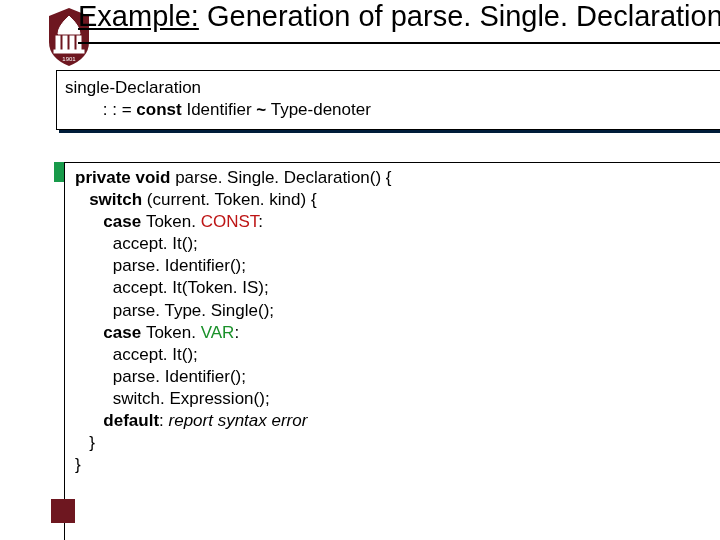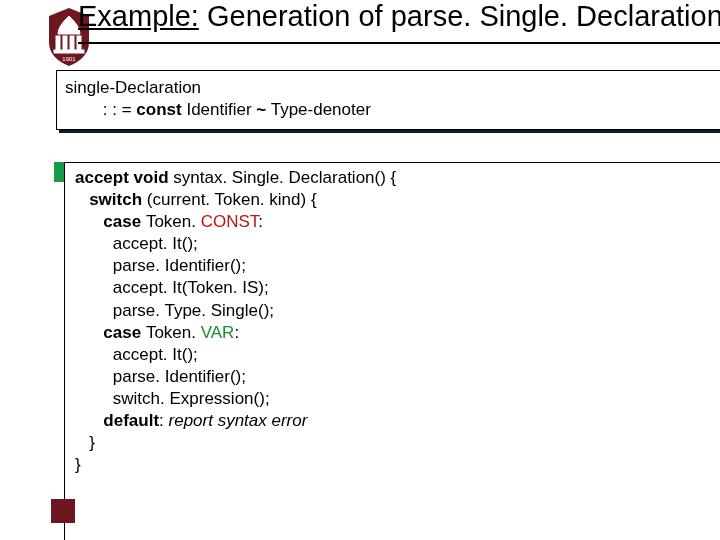--- a/index.html
+++ b/index.html
@@ -53,21 +53,21 @@
   <div class="title-hr"></div>
 
   <div class="box box1">
     <div class="grammar-line">single-Declaration</div>
     <div class="grammar-line"><span>        : : = </span><span class="b">const</span><span> Identifier </span><span class="b">~</span><span> Type-denoter</span></div>
   </div>
 
   <div class="green-bar"></div>
 
   <div class="box box2">
-    <div class="code-line"><span class="b">accept void </span><span>syntax. Single. Declaration() {</span></div>
+    <div class="code-line"><span class="b">private void </span><span>parse. Single. Declaration() {</span></div>
     <div class="code-line"><span class="b">   switch </span><span>(current. Token. kind) {</span></div>
     <div class="code-line"><span class="b">      case </span><span>Token. </span><span class="tokC">CONST</span><span>:</span></div>
     <div class="code-line">        accept. It();</div>
     <div class="code-line">        parse. Identifier();</div>
     <div class="code-line">        accept. It(Token. IS);</div>
     <div class="code-line">        parse. Type. Single();</div>
     <div class="code-line"><span class="b">      case </span><span>Token. </span><span class="tokV">VAR</span><span>:</span></div>
     <div class="code-line">        accept. It();</div>
     <div class="code-line">        parse. Identifier();</div>
     <div class="code-line">        switch. Expression();</div>

